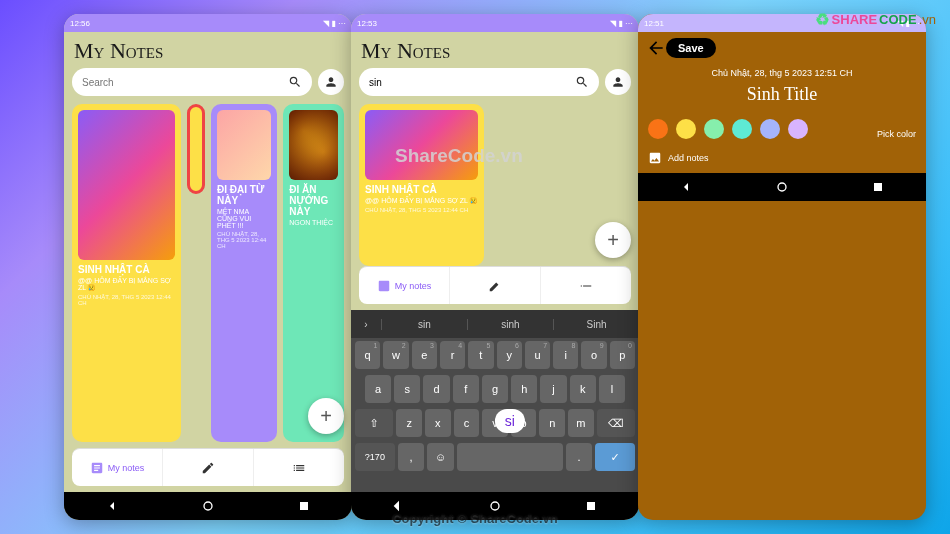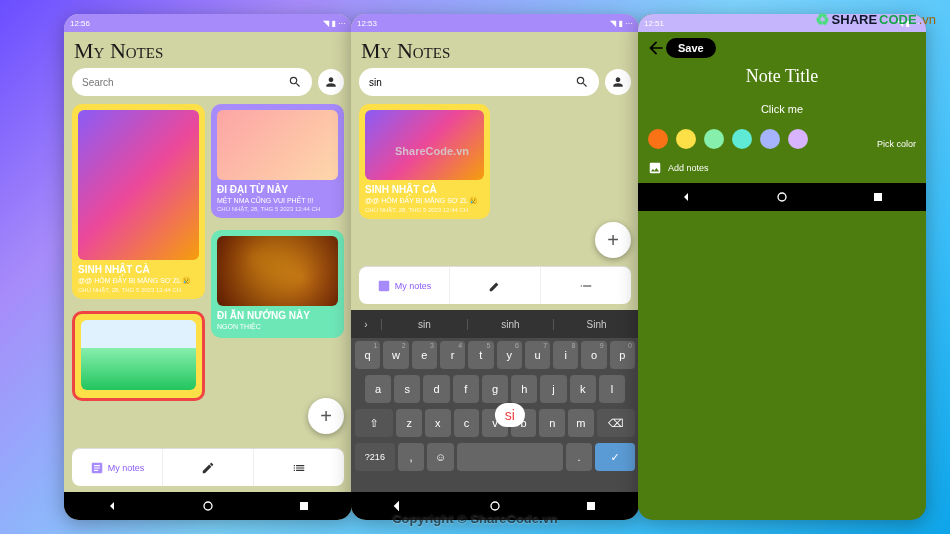--- a/index.html
+++ b/index.html
@@ -1,31 +1,31 @@
 <!DOCTYPE html>
 <html><head>
 <meta charset="utf-8">
 <style>
 *{margin:0;padding:0;box-sizing:border-box;font-family:sans-serif}
 body{width:950px;height:534px;background:linear-gradient(135deg,#6b4eff 0%,#a78bfa 20%,#7dd3fc 50%,#38bdf8 80%,#0ea5e9 100%);position:relative;overflow:hidden}
 .phone{position:absolute;width:288px;height:506px;background:#d1d4a3;border-radius:15px;box-shadow:0 4px 20px rgba(0,0,0,0.3);overflow:hidden;display:flex;flex-direction:column}
 .phone1{left:64px;top:14px}
 .phone2{left:351px;top:14px}
-.phone3{left:638px;top:14px;background:#4d7c0f}
+.phone3{left:638px;top:14px;background:#a16207}
 .statusbar{height:18px;background:#a78bfa;display:flex;justify-content:space-between;align-items:center;padding:0 6px;font-size:8px;color:#fff}
 .statusbar3{background:#c4b5fd}
 .app-title{font-family:Georgia,serif;font-size:22px;font-weight:400;padding:6px 10px 4px;color:#1a1a1a;font-variant:small-caps}
 .search-row{display:flex;align-items:center;padding:0 8px 8px;gap:6px}
 .search-bar{flex:1;background:#fff;border-radius:16px;height:28px;display:flex;align-items:center;padding:0 10px;font-size:10px;color:#555}
 .search-bar input{border:none;outline:none;flex:1;font-size:10px;background:transparent}
 .search-icon-svg{width:14px;height:14px;fill:#333}
 .avatar-btn{width:26px;height:26px;border-radius:50%;background:#fff;display:flex;align-items:center;justify-content:center}
 .avatar-btn svg{width:14px;height:14px;fill:#333}
 .notes-grid{flex:1;overflow:hidden;padding:0 8px;display:flex;gap:6px;position:relative}
-.col{flex:1;display:flex;flex-direction:column;gap:12px}
+.col{flex:1;display:flex;gap:6px}
 .note-card{border-radius:10px;padding:6px;position:relative;overflow:hidden}
 .note-yellow{background:#fde047}
 .note-purple{background:#a78bfa}
 .note-green{background:#6ee7b7}
 .note-red{border:3px solid #ef4444;background:#fde047}
 .note-img{width:100%;border-radius:6px;background:linear-gradient(135deg,#8b5cf6,#ec4899,#f59e0b);height:150px;margin-bottom:4px}
 .note-img-sm{height:70px}
 .note-img-food{background:radial-gradient(circle at 30% 30%,#fbbf24,#92400e),radial-gradient(circle at 70% 60%,#fef3c7,#78350f);background-blend-mode:multiply}
 .note-img-land{background:linear-gradient(180deg,#e0f2fe 40%,#86efac 40%,#22c55e)}
 .note-title{font-size:10px;font-weight:700;color:#fff;margin-bottom:2px;text-transform:uppercase}
@@ -41,40 +41,40 @@
 .keyboard{background:#4a4a4a;display:flex;flex-direction:column}
 .suggest-row{height:28px;background:#333;display:flex;align-items:center;color:#ccc;font-size:10px}
 .suggest-row .sugg{flex:1;text-align:center;border-left:1px solid #555}
 .suggest-row .sugg:first-child{border:none;flex:0 0 30px}
 .kb-row{display:flex;gap:3px;padding:3px 4px;justify-content:center}
 .key{background:#666;color:#fff;border-radius:4px;height:28px;flex:1;display:flex;align-items:center;justify-content:center;font-size:11px;position:relative}
 .key-sm{font-size:7px;position:absolute;top:1px;right:3px;color:#aaa}
 .key-wide{flex:1.5;background:#555}
 .key-space{flex:4;background:#666}
 .key-accent{background:#5b9bd5}
-.key-popup{position:absolute;bottom:100%;left:50%;transform:translateX(-50%);background:#fff;color:#ef4444;border-radius:12px;padding:4px 10px;font-size:14px;margin-bottom:16px}
+.key-popup{position:absolute;bottom:100%;left:50%;transform:translateX(-50%);background:#fff;color:#6d28d9;border-radius:12px;padding:4px 10px;font-size:14px;margin-bottom:10px}
 .editor-head{display:flex;align-items:center;padding:6px 8px;justify-content:flex-start}
 .back-btn{width:20px;height:20px;fill:#000}
 .save-btn{background:#000;color:#fff;border-radius:14px;padding:4px 12px;font-size:11px;font-weight:600}
 .editor-date{text-align:center;font-size:9px;color:#fff;padding:4px}
 .editor-title{text-align:center;font-size:18px;color:#fff;font-family:Georgia,serif;padding:2px 0 8px}
 .editor-body{flex:1;margin:0 8px;position:relative}
 .editor-body-inner{position:absolute;inset:0;border-left:3px solid #ef4444;border-right:3px solid #ef4444;padding:6px 8px;font-size:9px;color:#ddd}
 .red-bar-short{height:40%}
 .click-me{text-align:center;color:#fff;font-size:11px;padding:8px}
 .color-row{display:flex;gap:8px;padding:6px 10px;align-items:flex-end}
 .color-dot{width:20px;height:20px;border-radius:50%}
 .pick-label{font-size:9px;color:#fff;margin-left:auto}
 .add-img-row{display:flex;align-items:center;gap:6px;padding:6px 10px 8px;font-size:9px;color:#fff}
 .add-img-row svg{width:14px;height:14px;fill:#fff}
 .watermark{position:absolute;bottom:8px;left:50%;transform:translateX(-50%);color:rgba(0,0,0,0.6);font-size:13px;font-weight:700;text-shadow:0 1px 2px rgba(255,255,255,0.3)}
-.watermark-center{position:absolute;top:145px;left:395px;color:rgba(210,210,210,0.85);font-size:11px;font-weight:600;pointer-events:none}
+.watermark-center{position:absolute;top:145px;left:395px;color:rgba(210,210,210,0.85);font-size:19px;font-weight:600;pointer-events:none}
 .logo{position:absolute;top:10px;right:14px;display:flex;align-items:center;gap:2px;font-size:13px;font-weight:700}
 .logo-icon{color:#4ade80;font-size:16px}
-.logo-t1{color:#0f172a}
+.logo-t1{color:#ec4899}
 .logo-t2{color:#16a34a}
 </style>
 </head>
 <body>
 
 <div class="phone phone1">
   <div class="statusbar">
     <span>12:56</span>
     <span>◥ ▮ ⋯</span>
   </div>
@@ -233,21 +233,21 @@
       <div class="key">z</div>
       <div class="key">x</div>
       <div class="key">c</div>
       <div class="key">v</div>
       <div class="key">b</div>
       <div class="key">n</div>
       <div class="key">m</div>
       <div class="key key-wide">⌫</div>
     </div>
     <div class="kb-row">
-      <div class="key key-wide" style="font-size:9px">?216</div>
+      <div class="key key-wide" style="font-size:9px">?170</div>
       <div class="key">,</div>
       <div class="key">☺</div>
       <div class="key key-space" style="position:relative">
         <div class="key-popup">si</div>
       </div>
       <div class="key">.</div>
       <div class="key key-wide key-accent">✓</div>
     </div>
   </div>
   <div class="sys-nav">
@@ -267,22 +267,22 @@
   <div class="statusbar statusbar3">
     <span>12:51</span>
     <span>◥ ▮ ⋯</span>
   </div>
   <div class="editor-head">
     <svg class="back-btn" viewBox="0 0 24 24">
         <path d="M20 11H7.83l5.59-5.59L12 4l-8 8 8 8 1.41-1.41L7.83 13H20v-2z"></path>
       </svg>
     <div class="save-btn">Save</div>
   </div>
-  <div class="editor-title">Note Title</div>
-  <div class="click-me">Click me</div>
+  <div class="editor-date">Chủ Nhật, 28, thg 5 2023 12:51 CH</div>
+  <div class="editor-title">Sinh Title</div>
   <div class="color-row">
     <div class="color-dot" style="background:#f97316"></div>
     <div class="color-dot" style="background:#fde047"></div>
     <div class="color-dot" style="background:#86efac"></div>
     <div class="color-dot" style="background:#5eead4"></div>
     <div class="color-dot" style="background:#a5b4fc"></div>
     <div class="color-dot" style="background:#d8b4fe"></div>
     <div class="pick-label">Pick color</div>
   </div>
   <div class="add-img-row">

